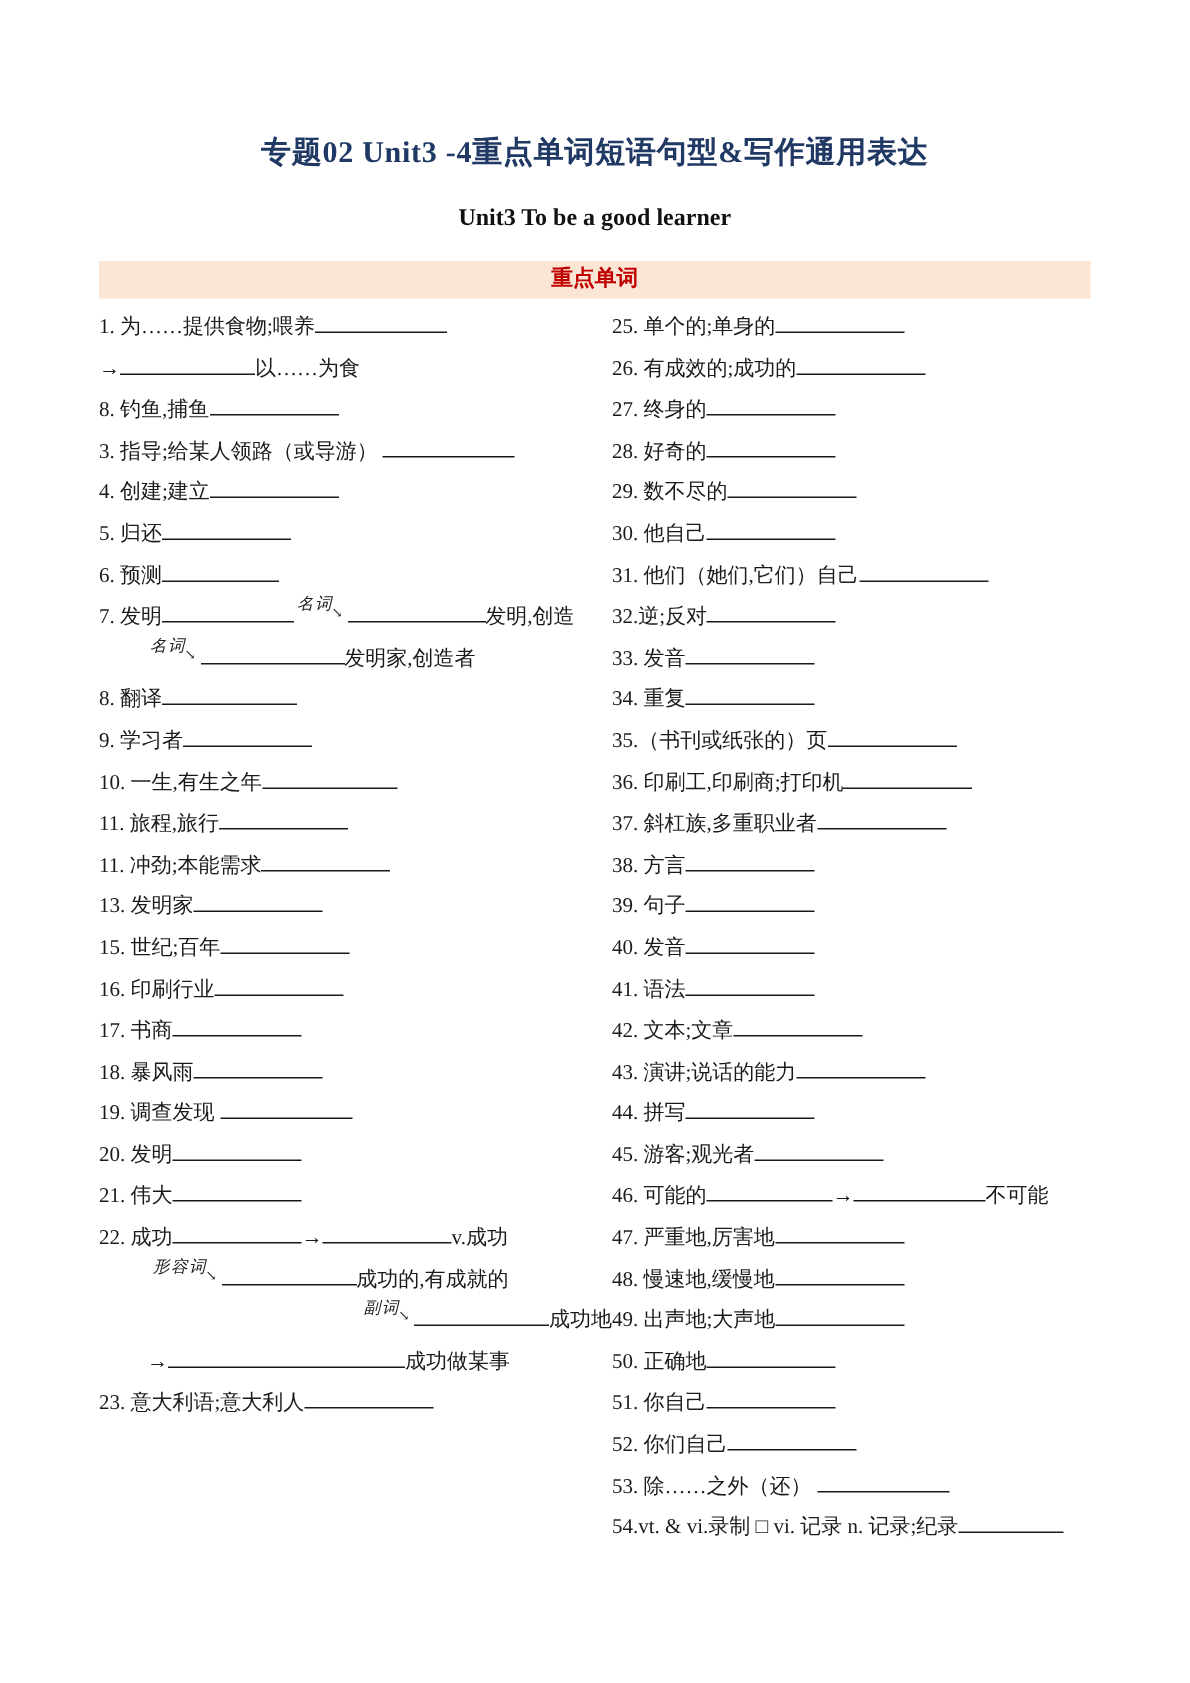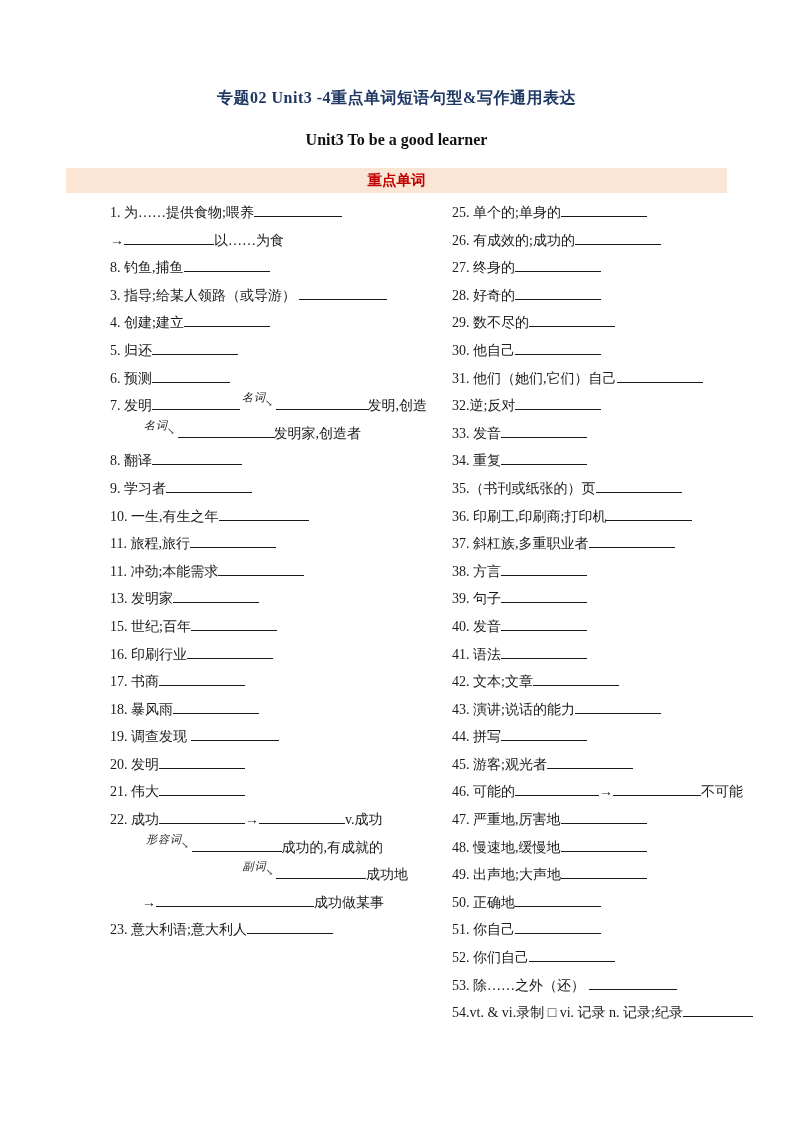--- a/index.html
+++ b/index.html
@@ -4,38 +4,37 @@
 <style>
   html,body{margin:0;padding:0;}
   body{
     width:793px;height:1122px;background:#ffffff;overflow:hidden;
     font-family:"Liberation Serif","DejaVu Serif",serif;
     color:#1a1a1a;
   }
   .doc{padding:0 66px;}
   .doc-title{
     margin:88px 0 0 0;text-align:center;
-    font-size:16px;font-weight:bold;letter-spacing:.5px;
+    font-size:20px;font-weight:bold;letter-spacing:.5px;
   }
   .unit-title{
     margin:22px 0 0 0;text-align:center;
     font-size:16px;font-weight:bold;color:#111;
   }
   .banner{
     margin-top:19px;height:25px;line-height:25px;
     text-align:center;font-size:14.5px;font-weight:bold;
   }
   .columns{display:flex;margin-top:6px;}
   .col{box-sizing:border-box;}
   .col-left{width:342px;}
   .col-right{width:319px;}
   .line{
     line-height:27.6px;height:27.6px;font-size:14px;
     white-space:nowrap;
-    margin-left:44px;
   }
   .txt{vertical-align:baseline;}
   .blank{
     display:inline-block;height:14px;
     border-bottom:1px solid #1a1a1a;
     vertical-align:baseline;
   }
   .anno{
     display:inline-block;position:relative;
     font-size:11px;font-style:italic;

